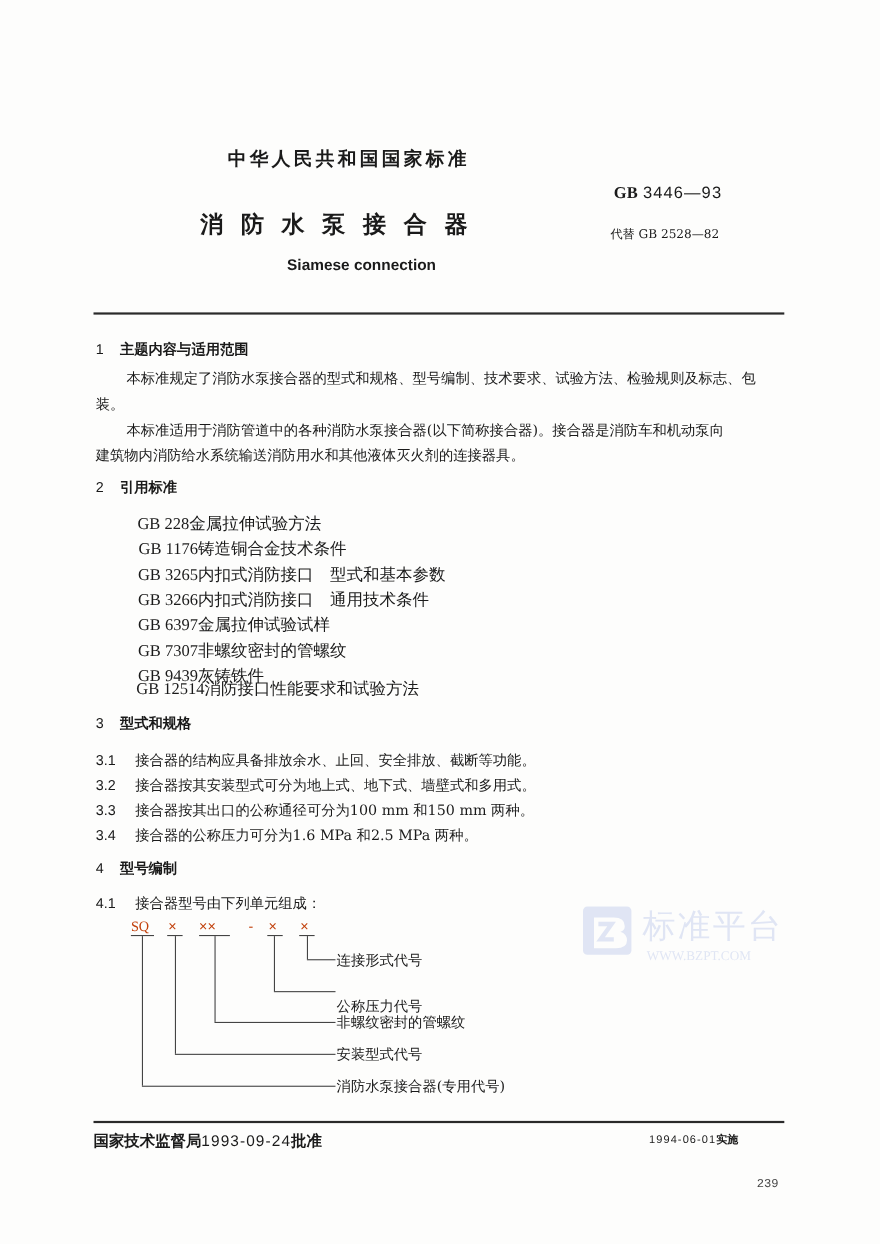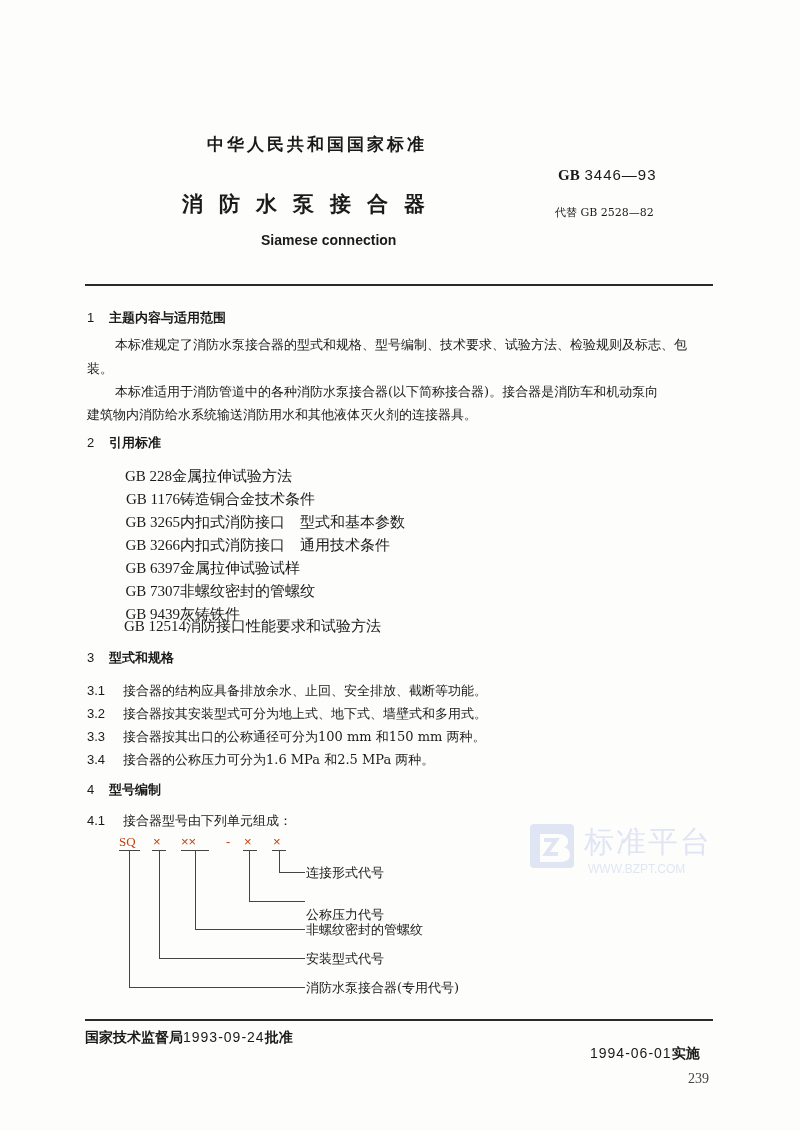--- a/index.html
+++ b/index.html
@@ -30,27 +30,27 @@
   .clause { font-size: 13px; }
   .clause .cn { display: inline-block; width: 36px; font-family: "Liberation Sans", sans-serif; }
 
   .diag-line { position: absolute; background: #444; }
   .diag-mark { position: absolute; font-size: 13px; font-family: "Liberation Sans", sans-serif; color: #c2410c; }
   .diag-label { position: absolute; font-size: 13px; white-space: nowrap; }
 
   .watermark { left: 528px; top: 822px; opacity: 0.55; }
   .wm-logo { position: absolute; left: 0; top: 0; width: 48px; height: 48px; }
   .wm-text { position: absolute; left: 56px; top: 0px; font-size: 30px; color: #c9d3ee; letter-spacing: 2px; font-family: "DejaVu Serif", serif; white-space: nowrap; }
-  .wm-url { position: absolute; left: 60px; top: 40px; font-size: 12px; color: #c9d3ee; font-family: Liberation Sans, sans-serif; white-space: nowrap; }
+  .wm-url { position: absolute; left: 60px; top: 40px; font-size: 12px; color: #c9d3ee; font-family: Liberation Serif, serif; white-space: nowrap; }
 
   .footer-left { left: 85px; top: 1029px; font-size: 14px; font-weight: bold; }
   .footer-left span { font-family: "Liberation Sans", sans-serif; font-weight: normal; letter-spacing: 1px; }
-  .footer-right { left: 590px; top: 1029px; font-size: 14px; font-weight: bold; margin-top: 16px; }
+  .footer-right { left: 590px; top: 1029px; font-size: 10px; font-weight: bold; }
   .footer-right span { font-family: "Liberation Sans", sans-serif; font-weight: normal; letter-spacing: 1px; }
-  .page-no { left: 688px; top: 1071px; font-size: 14px; font-family: Liberation Serif, serif; color: #444; }
+  .page-no { left: 688px; top: 1071px; font-size: 11px; font-family: Liberation Mono, monospace; color: #444; }
 </style>
 </head>
 <body>
 
 <div class="abs national">中华人民共和国国家标准</div>
 <div class="abs std-code">
   <b>GB</b>
   <span>3446—93</span>
 </div>
 <div class="abs title">消防水泵接合器</div>

